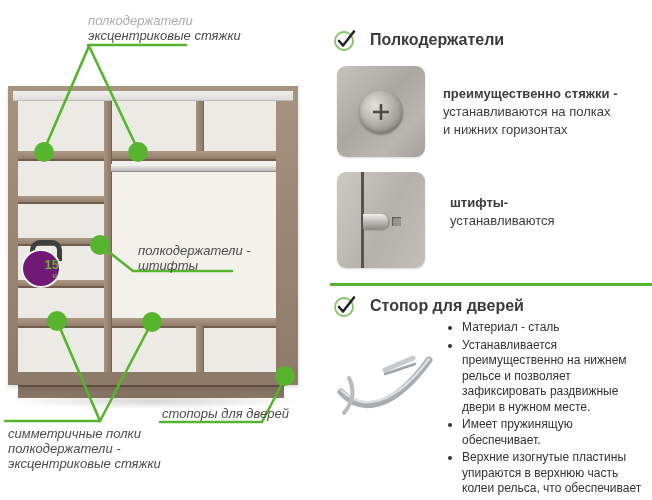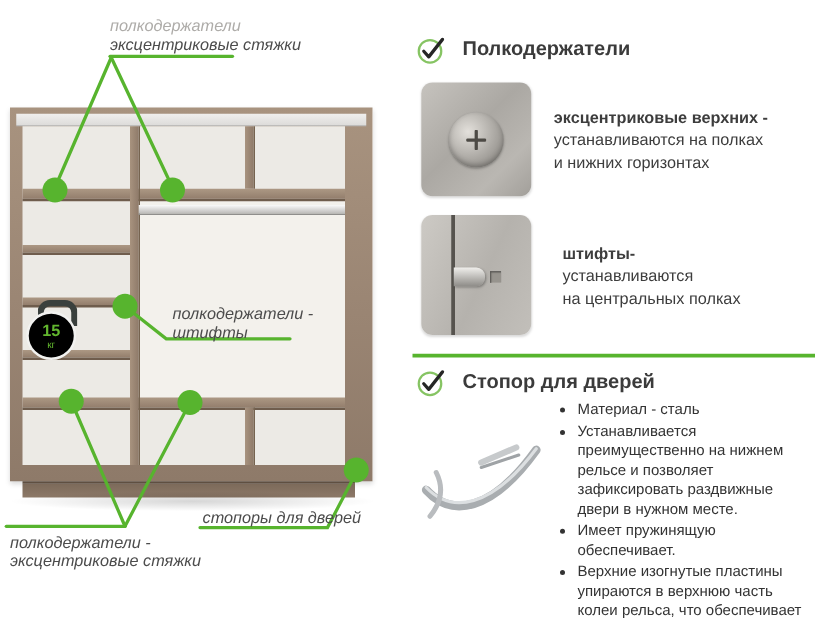--- a/index.html
+++ b/index.html
@@ -57,23 +57,23 @@
 
   
   .kettlebell{left:21px;top:240px;width:40px;height:48px;}
   .kb-handle{
     position:absolute;left:9px;top:0;width:22px;height:16px;
     border:5px solid #3a403d;border-bottom:none;
     border-radius:10px 10px 0 0;
   }
   .kb-body{
     position:absolute;left:0;top:9px;width:40px;height:39px;
-    background:#000000;border-radius:50%;
+    background:#701a75;border-radius:50%;
     border:2px solid #f2f2f0;box-sizing:border-box;
-    display:flex;flex-direction:column;align-items:center;justify-content:center;
+    display:flex;flex-direction:column;align-items:flex-end;justify-content:center;
     line-height:1;
   }
   .kb-value{color:#62b62e;font-size:13px;font-weight:bold;}
   .kb-unit{color:#62b62e;font-size:8px;margin-top:1px;}
 
   
   svg.annotations{left:0;top:0;pointer-events:none;}
 
   .diagram-label{
     font-style:italic;font-size:13px;line-height:15px;color:#4c4c4c;
@@ -198,20 +198,21 @@
 
 <div class="abs diagram-label" style="left:88px;top:13px;">
   <div class="faded">полкодержатели</div>
   <div>эксцентриковые стяжки</div>
 </div>
 <div class="abs diagram-label" style="left:138px;top:243px;">
   <div>полкодержатели -</div>
   <div>штифты</div>
 </div>
 <div class="abs diagram-label" style="left:8px;top:426px;">
+  <div>симметричные полки</div>
   <div>полкодержатели -</div>
   <div>эксцентриковые стяжки</div>
 </div>
 <div class="abs diagram-label" style="left:162px;top:406px;">стопоры для дверей</div>
 
 <div class="abs section-header" style="left:333px;top:28px;">
   <svg class="check-icon" viewBox="0 0 24 24">
     <circle cx="11" cy="13" r="9" fill="none" stroke="#86c463" stroke-width="1.8"></circle>
     <path d="M6,13 L10,17.5 L21,3.5" fill="none" stroke="#262626" stroke-width="2.6" stroke-linecap="round" stroke-linejoin="round"></path>
   </svg>
@@ -219,34 +220,33 @@
 </div>
 
 <div class="abs photo photo-cam">
   <div class="cam-circle">
     <svg class="cam-cross" viewBox="0 0 16 16">
       <path d="M8,1 L8,15 M1,8 L15,8" stroke="#4d4a45" stroke-width="2.6" stroke-linecap="round"></path>
     </svg>
   </div>
 </div>
 <div class="abs detail-text" style="left:443px;top:85px;">
-  <div class="head">эксцентриковые верхних -</div>
+  <div class="head">преимущественно стяжки -</div>
   <div>устанавливаются на полках</div>
   <div>и нижних горизонтах</div>
 </div>
 
 <div class="abs photo photo-pin">
   <div class="pin-panel-line"></div>
   <div class="pin-cyl"></div>
   <div class="pin-hole"></div>
 </div>
 <div class="abs detail-text" style="left:450px;top:194px;">
   <div class="head">штифты-</div>
   <div>устанавливаются</div>
-  <div>на центральных полках</div>
 </div>
 
 <div class="abs green-divider"></div>
 
 <div class="abs section-header" style="left:333px;top:294px;">
   <svg class="check-icon" viewBox="0 0 24 24">
     <circle cx="11" cy="13" r="9" fill="none" stroke="#86c463" stroke-width="1.8"></circle>
     <path d="M6,13 L10,17.5 L21,3.5" fill="none" stroke="#262626" stroke-width="2.6" stroke-linecap="round" stroke-linejoin="round"></path>
   </svg>
   <span>Стопор для дверей</span>

